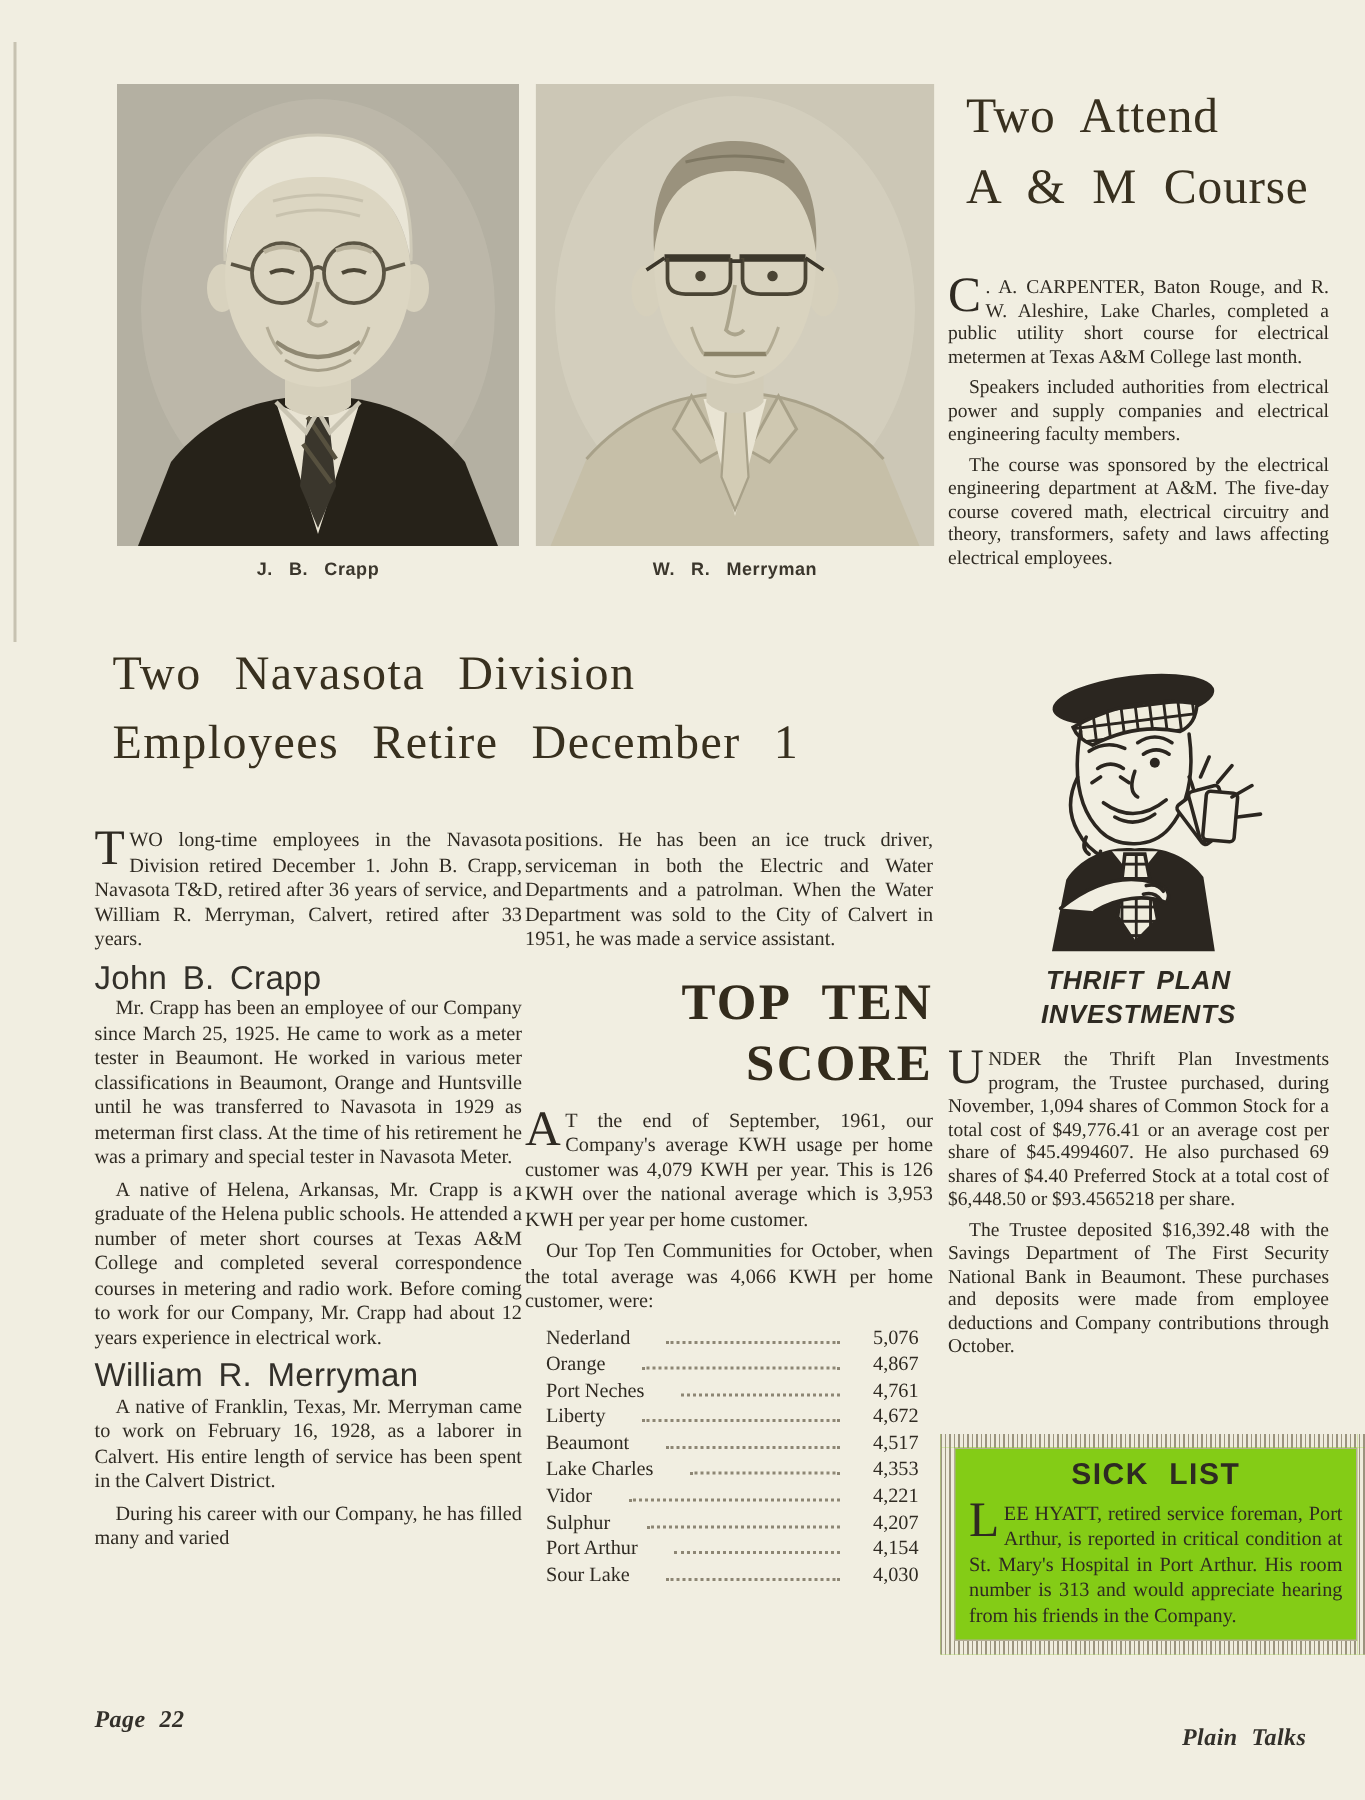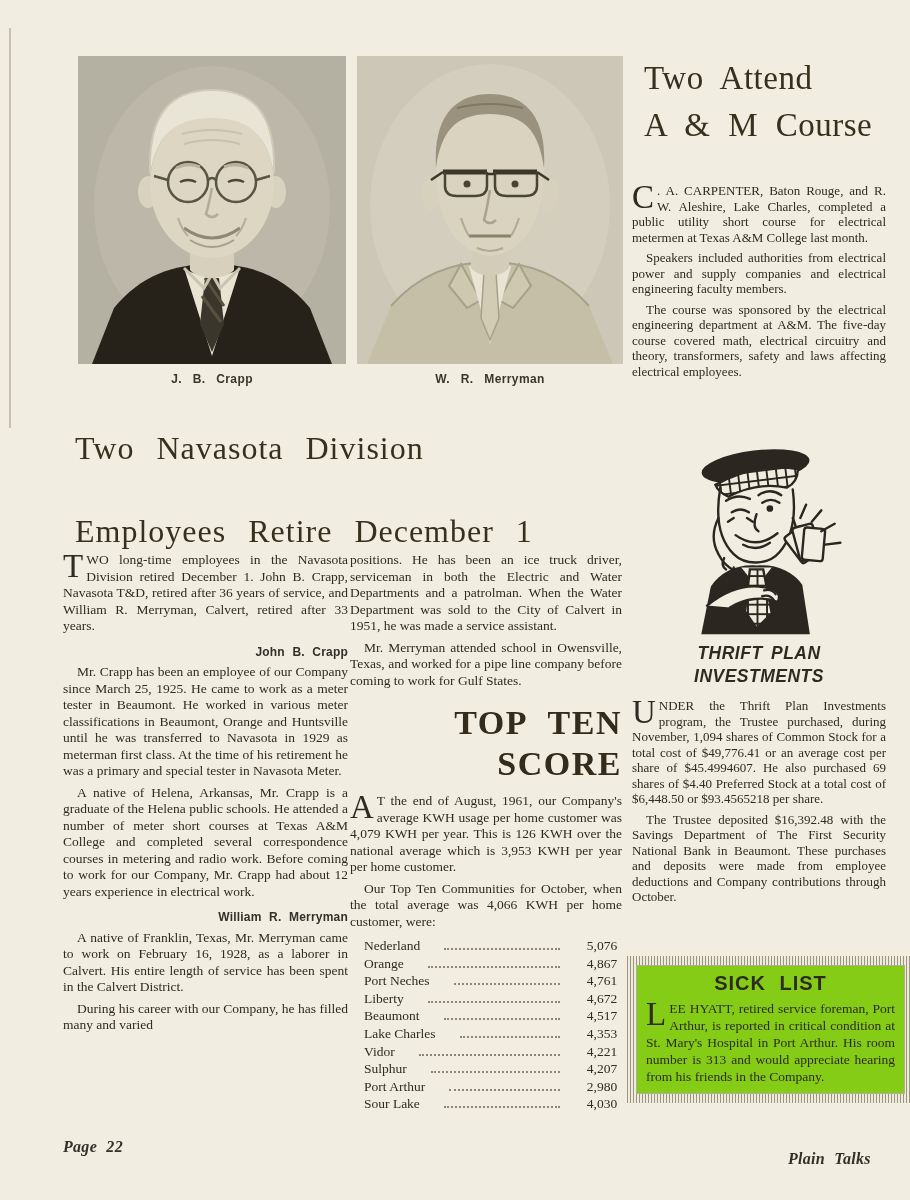--- a/index.html
+++ b/index.html
@@ -19,31 +19,31 @@
   .attend-title{position:absolute;font-size:33px;letter-spacing:.5px;word-spacing:9px;
            color:#38301f;white-space:nowrap;}
 
   
   .col{position:absolute;text-align:justify;font-size:13.5px;line-height:16.5px;}
   .rcol{position:absolute;left:632px;width:254px;text-align:justify;font-size:13px;line-height:15.5px;}
   .col p,.rcol p{margin:0 0 5px;text-indent:14px;}
   .col p.nodent,.rcol p.nodent{text-indent:0;}
   .dropcap{float:left;font-size:33px;line-height:27px;padding:1px 3px 0 0;}
 
-  .subhead{font-family:"Liberation Sans",sans-serif;font-weight:bold;text-align:right;
-           font-size:12px;margin:9px 0 4px;letter-spacing:.2px;word-spacing:4px;
+  .subhead{font-family:"Liberation Sans",sans-serif;font-weight:normal;text-align:left;
+           font-size:22px;margin:9px 0 4px;letter-spacing:.2px;word-spacing:4px;
            color:#33302a;text-indent:0;}
   .topten-title{text-align:right;font-size:34px;font-weight:bold;letter-spacing:1.5px;
            word-spacing:12px;line-height:41px;margin:13px 0 9px;color:#332b1c;text-indent:0;}
 
   
   .tt-list{margin-top:7px;}
   .tt-row{display:flex;align-items:baseline;line-height:17.6px;padding-left:14px;gap:16px;}
   .tt-leader{flex:1;border-bottom:2px dotted #8d8674;margin:0 6px 4px 8px;}
-  .tt-val{min-width:40px;text-align:center;}
+  .tt-val{min-width:40px;text-align:left;}
 
   
   .thrift-head{position:absolute;left:632px;width:254px;text-align:center;
            font-family:"Liberation Sans",sans-serif;font-weight:bold;font-size:17.5px;
            line-height:23px;letter-spacing:.5px;word-spacing:3px;color:#2e2a22;}
   .cartoon{position:absolute;}
 
   
   .sick-box{position:absolute;left:627px;top:956px;width:287px;box-sizing:border-box;
            border:9px solid transparent;
@@ -123,39 +123,38 @@
 
   <div class="attend-title" style="left:644px;top:60px;">Two Attend</div>
   <div class="attend-title" style="left:644px;top:107px;">A &amp; M Course</div>
   <div class="rcol" style="top:183px;">
     <p class="nodent"><span class="dropcap">C</span><span>. A. CARPENTER, Baton Rouge, and R. W. Aleshire, Lake Charles, completed a public utility short course for electrical metermen at Texas A&amp;M College last month.</span></p>
     <p>Speakers included authorities from electrical power and supply companies and electrical engineering faculty members.</p>
     <p>The course was sponsored by the electrical engineering department at A&amp;M. The five-day course covered math, electrical circuitry and theory, transformers, safety and laws affecting electrical employees.</p>
   </div>
 
   <div class="display" style="left:75px;top:430px;">Two Navasota Division</div>
-  <div class="display" style="left:75px;top:513px;">Employees Retire December 1</div>
+  <div class="display" style="left:75px;top:476px;">Employees Retire December 1</div>
 
   <div class="col" style="left:63px;top:552px;width:285px;">
     <p class="nodent"><span class="dropcap">T</span><span>WO long-time employees in the Navasota Division retired December 1. John B. Crapp, Navasota T&amp;D, retired after 36 years of service, and William R. Merryman, Calvert, retired after 33 years.</span></p>
     <div class="subhead">John B. Crapp</div>
     <p>Mr. Crapp has been an employee of our Company since March 25, 1925. He came to work as a meter tester in Beaumont. He worked in various meter classifications in Beaumont, Orange and Huntsville until he was transferred to Navasota in 1929 as meterman first class. At the time of his retirement he was a primary and special tester in Navasota Meter.</p>
     <p>A native of Helena, Arkansas, Mr. Crapp is a graduate of the Helena public schools. He attended a number of meter short courses at Texas A&amp;M College and completed several correspondence courses in metering and radio work. Before coming to work for our Company, Mr. Crapp had about 12 years experience in electrical work.</p>
     <div class="subhead">William R. Merryman</div>
     <p>A native of Franklin, Texas, Mr. Merryman came to work on February 16, 1928, as a laborer in Calvert. His entire length of service has been spent in the Calvert District.</p>
     <p>During his career with our Company, he has filled many and varied</p>
   </div>
 
   <div class="col" style="left:350px;top:552px;width:272px;">
     <p class="nodent">positions. He has been an ice truck driver, serviceman in both the Electric and Water Departments and a patrolman. When the Water Department was sold to the City of Calvert in 1951, he was made a service assistant.</p>
-    <p>Mr. Merryman attended school in Owensville, Texas, and worked for a pipe line company before coming to work for Gulf States.</p>
     <div class="topten-title">
       <span>TOP TEN</span><br><span>SCORE</span>
     </div>
-    <p class="nodent"><span class="dropcap">A</span><span>T the end of August, 1961, our Company's average KWH usage per home customer was 4,079 KWH per year. This is 126 KWH over the national average which is 3,953 KWH per year per home customer.</span></p>
+    <p class="nodent"><span class="dropcap">A</span><span>T the end of September, 1961, our Company's average KWH usage per home customer was 4,079 KWH per year. This is 126 KWH over the national average which is 3,953 KWH per year per home customer.</span></p>
     <p>Our Top Ten Communities for October, when the total average was 4,066 KWH per home customer, were:</p>
     <div class="tt-list">
       <div class="tt-row">
           <span>Nederland</span>
           <span class="tt-leader"></span>
           <span class="tt-val">5,076</span>
         </div>
       <div class="tt-row">
           <span>Orange</span>
           <span class="tt-leader"></span>
@@ -187,21 +186,21 @@
           <span class="tt-val">4,221</span>
         </div>
       <div class="tt-row">
           <span>Sulphur</span>
           <span class="tt-leader"></span>
           <span class="tt-val">4,207</span>
         </div>
       <div class="tt-row">
           <span>Port Arthur</span>
           <span class="tt-leader"></span>
-          <span class="tt-val">2,980</span>
+          <span class="tt-val">4,154</span>
         </div>
       <div class="tt-row">
           <span>Sour Lake</span>
           <span class="tt-leader"></span>
           <span class="tt-val">4,030</span>
         </div>
     </div>
   </div>
 
   <div class="cartoon" style="left:655px;top:438px;width:205px;height:200px;">

